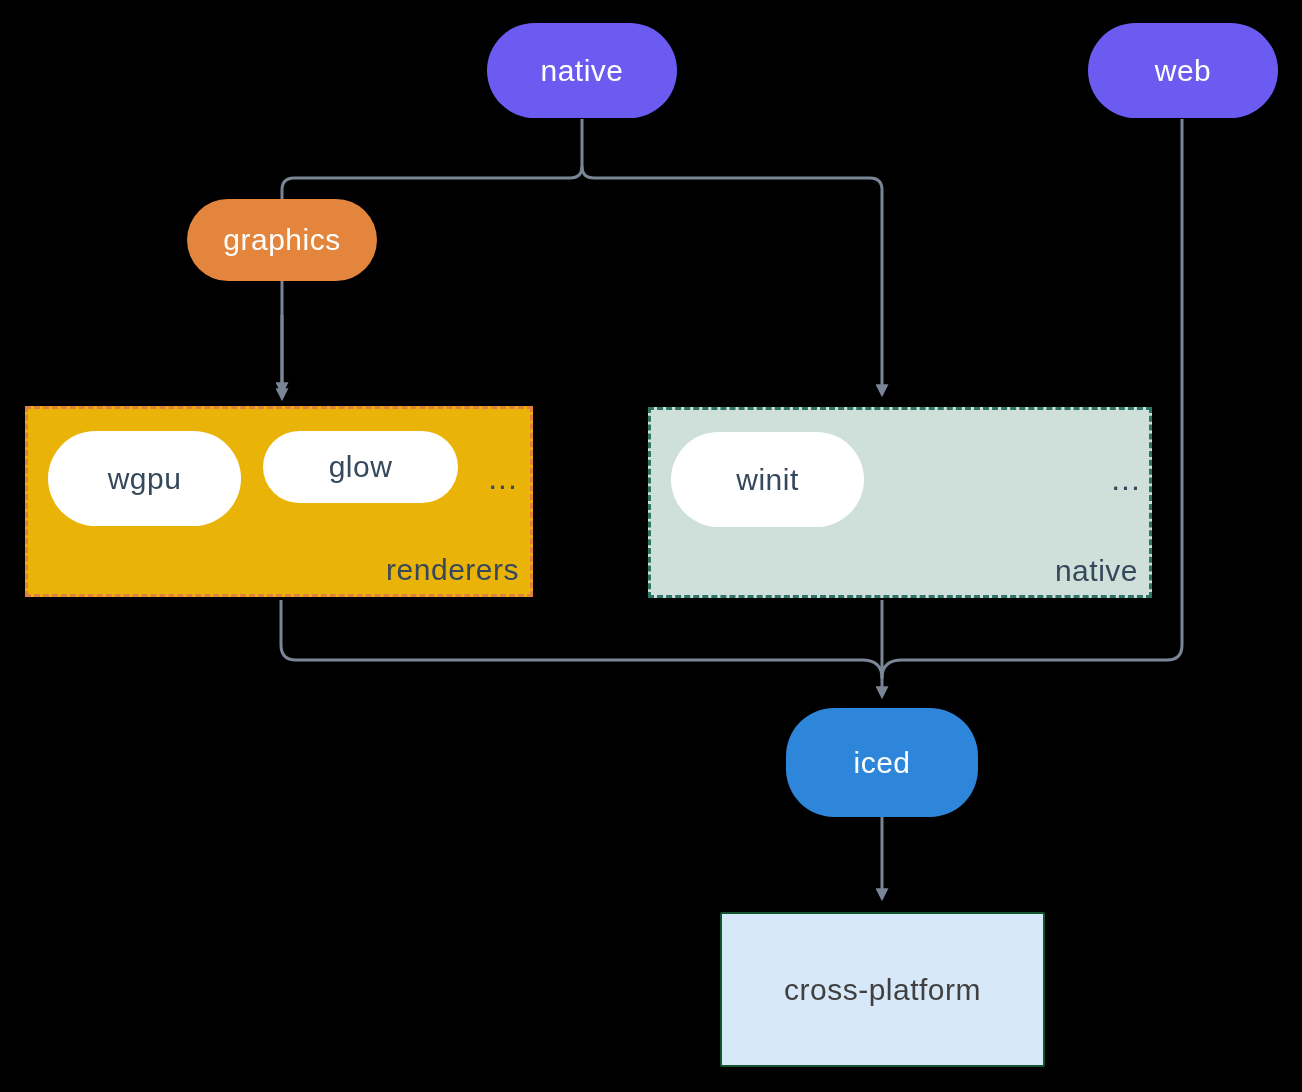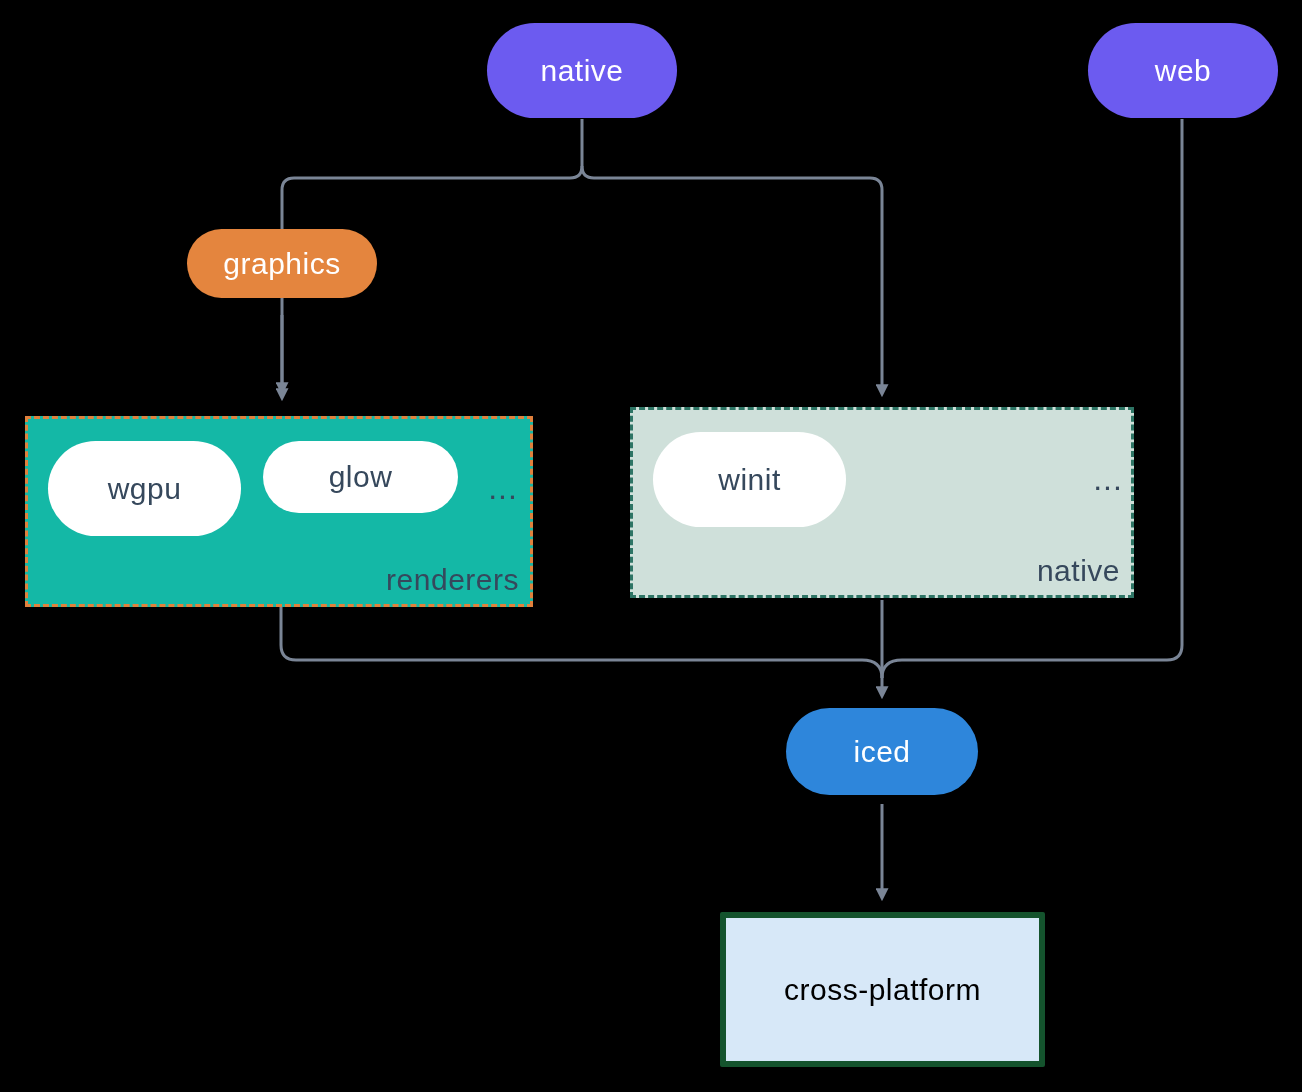--- a/index.html
+++ b/index.html
@@ -11,43 +11,43 @@
   .pill {
     position:absolute; display:flex; align-items:center; justify-content:center;
     border-radius:48px; color:#ffffff; font-size:30px; letter-spacing:0.5px;
   }
   .pill.native, .pill.web { background:#6C5BF0; }
   .pill.graphics { background:#E4853E; }
   .pill.iced { background:#2E86DB; }
   .pill.white { background:#ffffff; color:#36485C; }
   .node-native   { left:487px;  top:23px;  width:190px; height:95px; }
   .node-web      { left:1088px; top:23px;  width:190px; height:95px; }
-  .node-graphics { left:187px;  top:229px; width:190px; height:69px; }
-  .node-iced     { left:786px;  top:708px; width:192px; height:87px; }
+  .node-graphics { left:187px;  top:199px; width:190px; height:82px; }
+  .node-iced     { left:786px;  top:708px; width:192px; height:109px; }
   .group {
     position:absolute; box-sizing:border-box; border:3px dashed;
   }
-  .group.renderers { left:25px;  top:416px; width:508px; height:191px; background:#14b8a6; border-color:#E0813D; }
-  .group.shells    { left:630px; top:407px; width:504px; height:191px; background:#CFE0DA; border-color:#2E7565; }
+  .group.renderers { left:25px;  top:406px; width:508px; height:191px; background:#eab308; border-color:#E0813D; }
+  .group.shells    { left:648px; top:407px; width:504px; height:191px; background:#CFE0DA; border-color:#2E7565; }
   .group .item-a { left:20px;  top:22px; width:193px; height:95px; }
   .group .item-b { left:235px; top:22px; width:195px; height:72px; }
   .ellipsis {
     position:absolute; left:452px; top:22px; width:46px; height:95px;
     display:flex; align-items:center; justify-content:center;
     font-size:32px; color:#36485C; letter-spacing:1px;
   }
   .group-label {
     position:absolute; right:11px; bottom:7px;
     font-size:30px; color:#36485C; letter-spacing:0.5px;
   }
   .app-box {
     position:absolute; left:720px; top:912px; width:325px; height:155px;
-    box-sizing:border-box; background:#D7E8F8; border:6px solid #14532d; border-radius:2px;
+    box-sizing:border-box; background:#D7E8F8; border:2px solid #14532d; border-radius:2px;
     display:flex; flex-direction:column; align-items:center; justify-content:center;
-    color:#000000; font-size:30px; line-height:47px; letter-spacing:0.5px; text-align:center;
+    color:#404040; font-size:30px; line-height:47px; letter-spacing:0.5px; text-align:center;
   }
 </style>
 </head>
 <body>
 
 <div class="canvas">
 
   <svg class="connectors" viewBox="0 0 1302 1092" fill="none" xmlns="http://www.w3.org/2000/svg">
     <defs>
       <marker id="arrow" markerUnits="userSpaceOnUse" markerWidth="13" markerHeight="13" viewBox="0 0 10 10" refX="6" refY="5" orient="auto">

